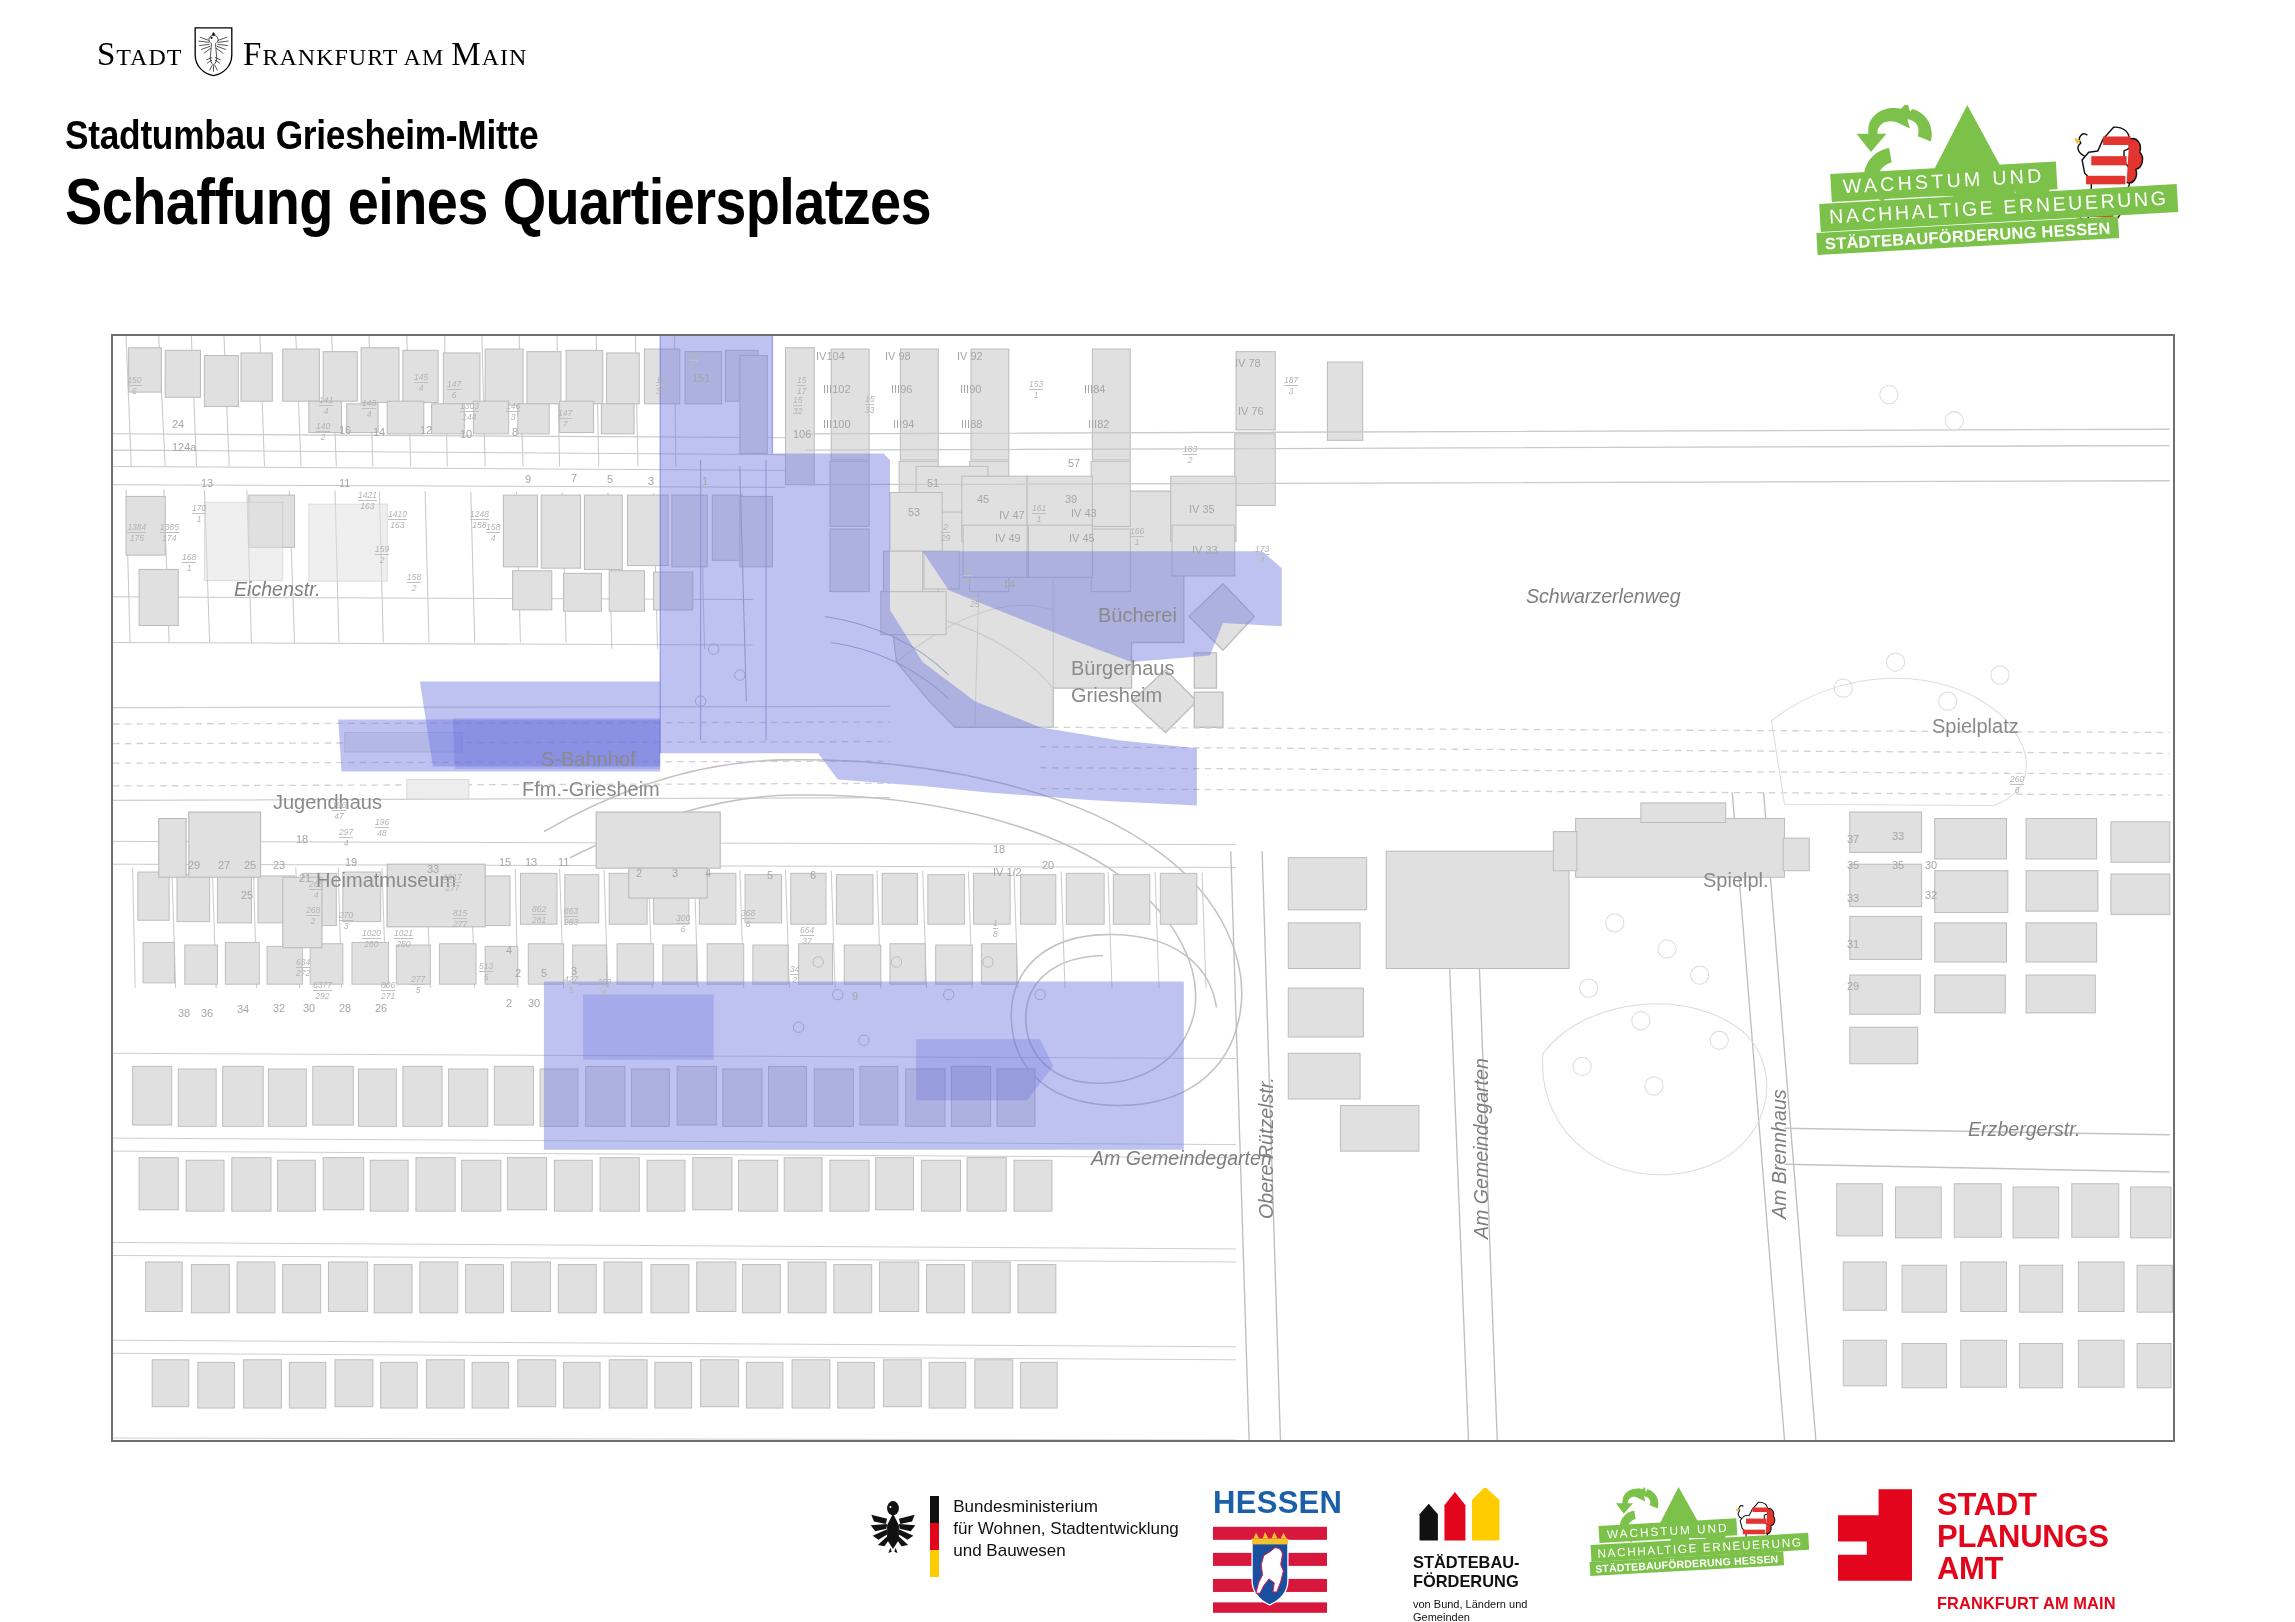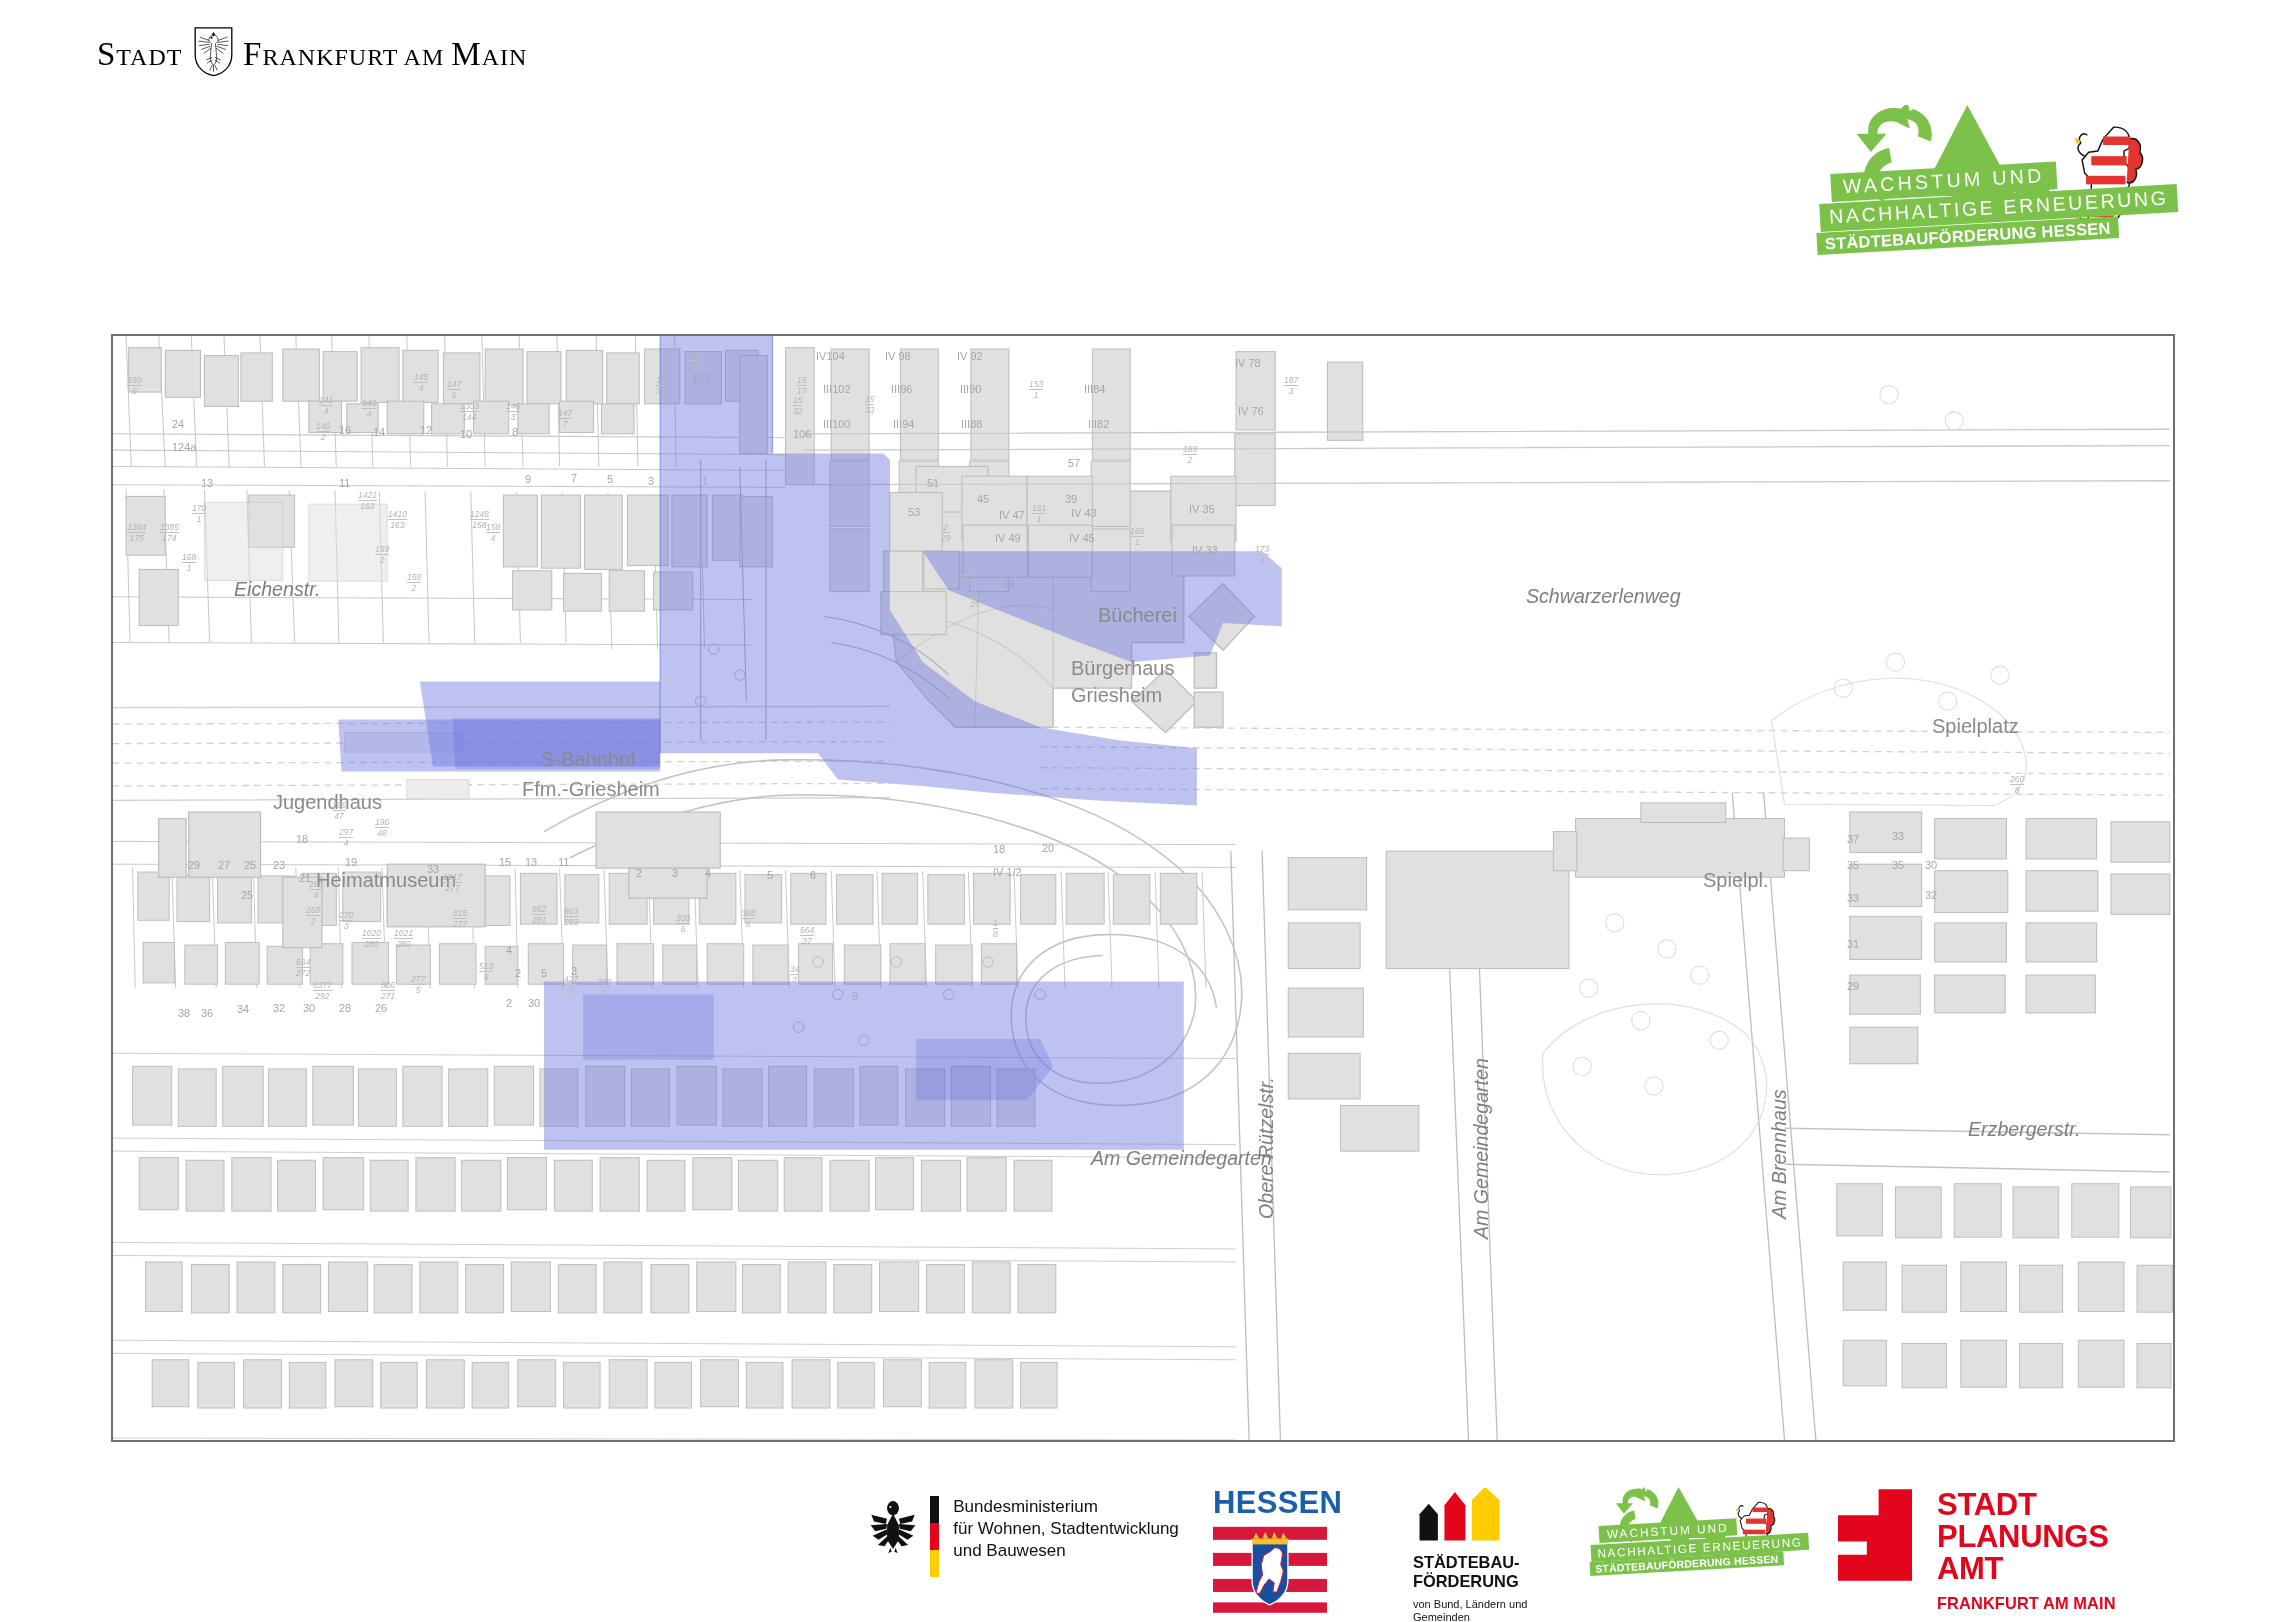--- a/index.html
+++ b/index.html
@@ -136,20 +136,24 @@
         <path d="M29 60 L25 68 M33 60 L37 68 M31 60 L31 70"></path>
         <circle cx="28" cy="18" r="1.2" fill="#000"></circle>
         <path d="M31 10 l2 3 l-2 2 l-2-2 z" fill="#000"></path>
       </g>
     </svg>
     <span class="wordmark-right">
       <span class="cap">F</span><span>RANKFURT AM </span><span class="cap">M</span><span>AIN</span>
     </span>
   </div>
 
+  <div class="title-block">
+    <div class="subtitle">Stadtumbau Griesheim-Mitte</div>
+    <div class="maintitle">Schaffung eines Quartiersplatzes</div>
+  </div>
 
   <div class="wn-logo">
     <svg class="arrows" viewBox="0 0 310 175">
       <path d="M18 40 C18 12 46 0 70 6 L62 26 C46 22 32 28 32 44 L46 44 L22 72 L0 44 L18 44 Z" fill="#7CC24A"></path>
       <path d="M96 10 C118 16 130 38 124 60 L104 52 C108 38 102 28 88 26 L92 40 L62 26 L88 0 L92 14 Z" fill="#7CC24A" transform="translate(-10,-4)"></path>
       <path d="M12 118 C8 92 26 70 50 66 L54 88 C40 92 30 104 34 120 L48 114 L42 150 L10 128 Z" fill="#7CC24A"></path>
       <path d="M170 0 L246 140 L196 140 L196 175 L148 175 L148 140 L98 140 Z" fill="#7CC24A"></path>
       <path d="M244 128 L296 128 L296 150 L244 150 Z" fill="#7CC24A"></path>
     </svg>
     <svg class="lion" viewBox="0 0 116 160">
@@ -914,21 +918,21 @@
         <div class="map-label lbl-tiny" style="left: 677px; top: 628px;">
           <div style="border-bottom:0.7px solid #c0c0c0;text-align:center">34</div>
           <div style="text-align:center">2</div>
         </div>
         <div class="map-label lbl-tiny" style="left: 563px; top: 577px;">
           <div style="border-bottom:0.7px solid #c0c0c0;text-align:center">300</div>
           <div style="text-align:center">6</div>
         </div>
         <div class="map-label lbl-num" style="left: 880px; top: 507px;">18</div>
         <div class="map-label lbl-num" style="left: 880px; top: 530px;">IV 1/2</div>
-        <div class="map-label lbl-num" style="left: 929px; top: 506px;">20</div>
+        <div class="map-label lbl-num" style="left: 929px; top: 523px;">20</div>
         <div class="map-label lbl-tiny" style="left: 880px; top: 582px;">
           <div style="border-bottom:0.7px solid #c0c0c0;text-align:center">1</div>
           <div style="text-align:center">8</div>
         </div>
         <div class="map-label lbl-num" style="left: 1734px; top: 497px;">37</div>
         <div class="map-label lbl-num" style="left: 1734px; top: 523px;">35</div>
         <div class="map-label lbl-num" style="left: 1734px; top: 556px;">33</div>
         <div class="map-label lbl-num" style="left: 1734px; top: 602px;">31</div>
         <div class="map-label lbl-num" style="left: 1734px; top: 644px;">29</div>
         <div class="map-label lbl-num" style="left: 1779px; top: 494px;">33</div>

